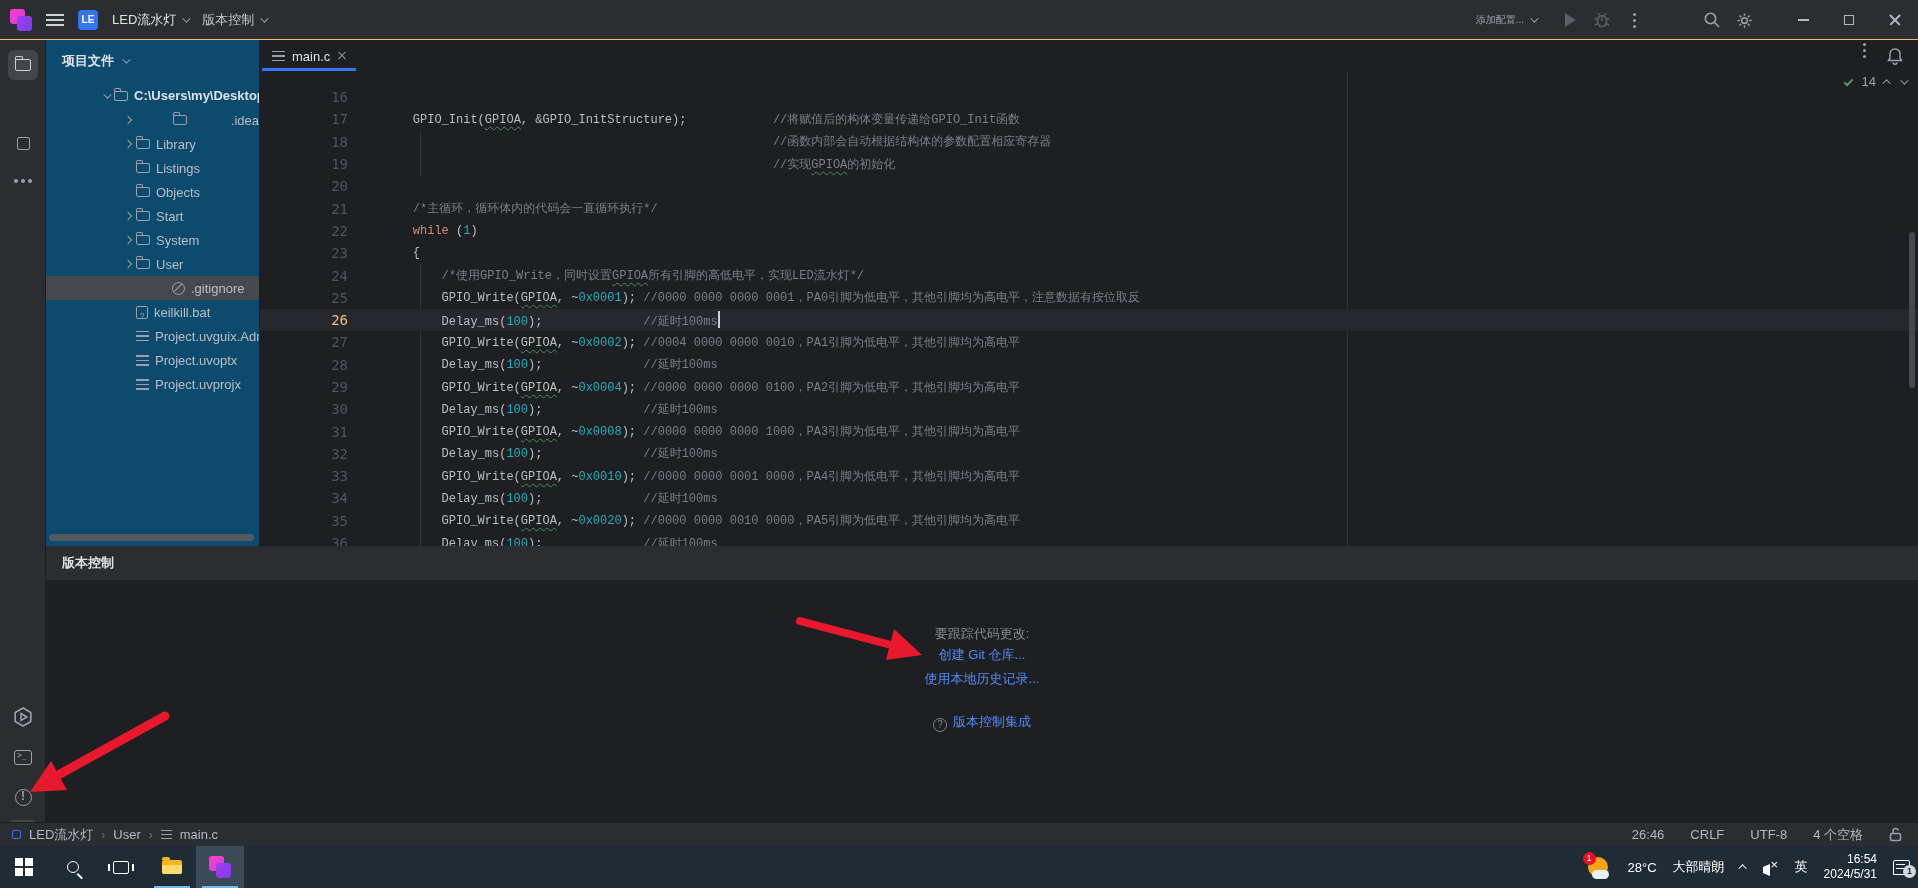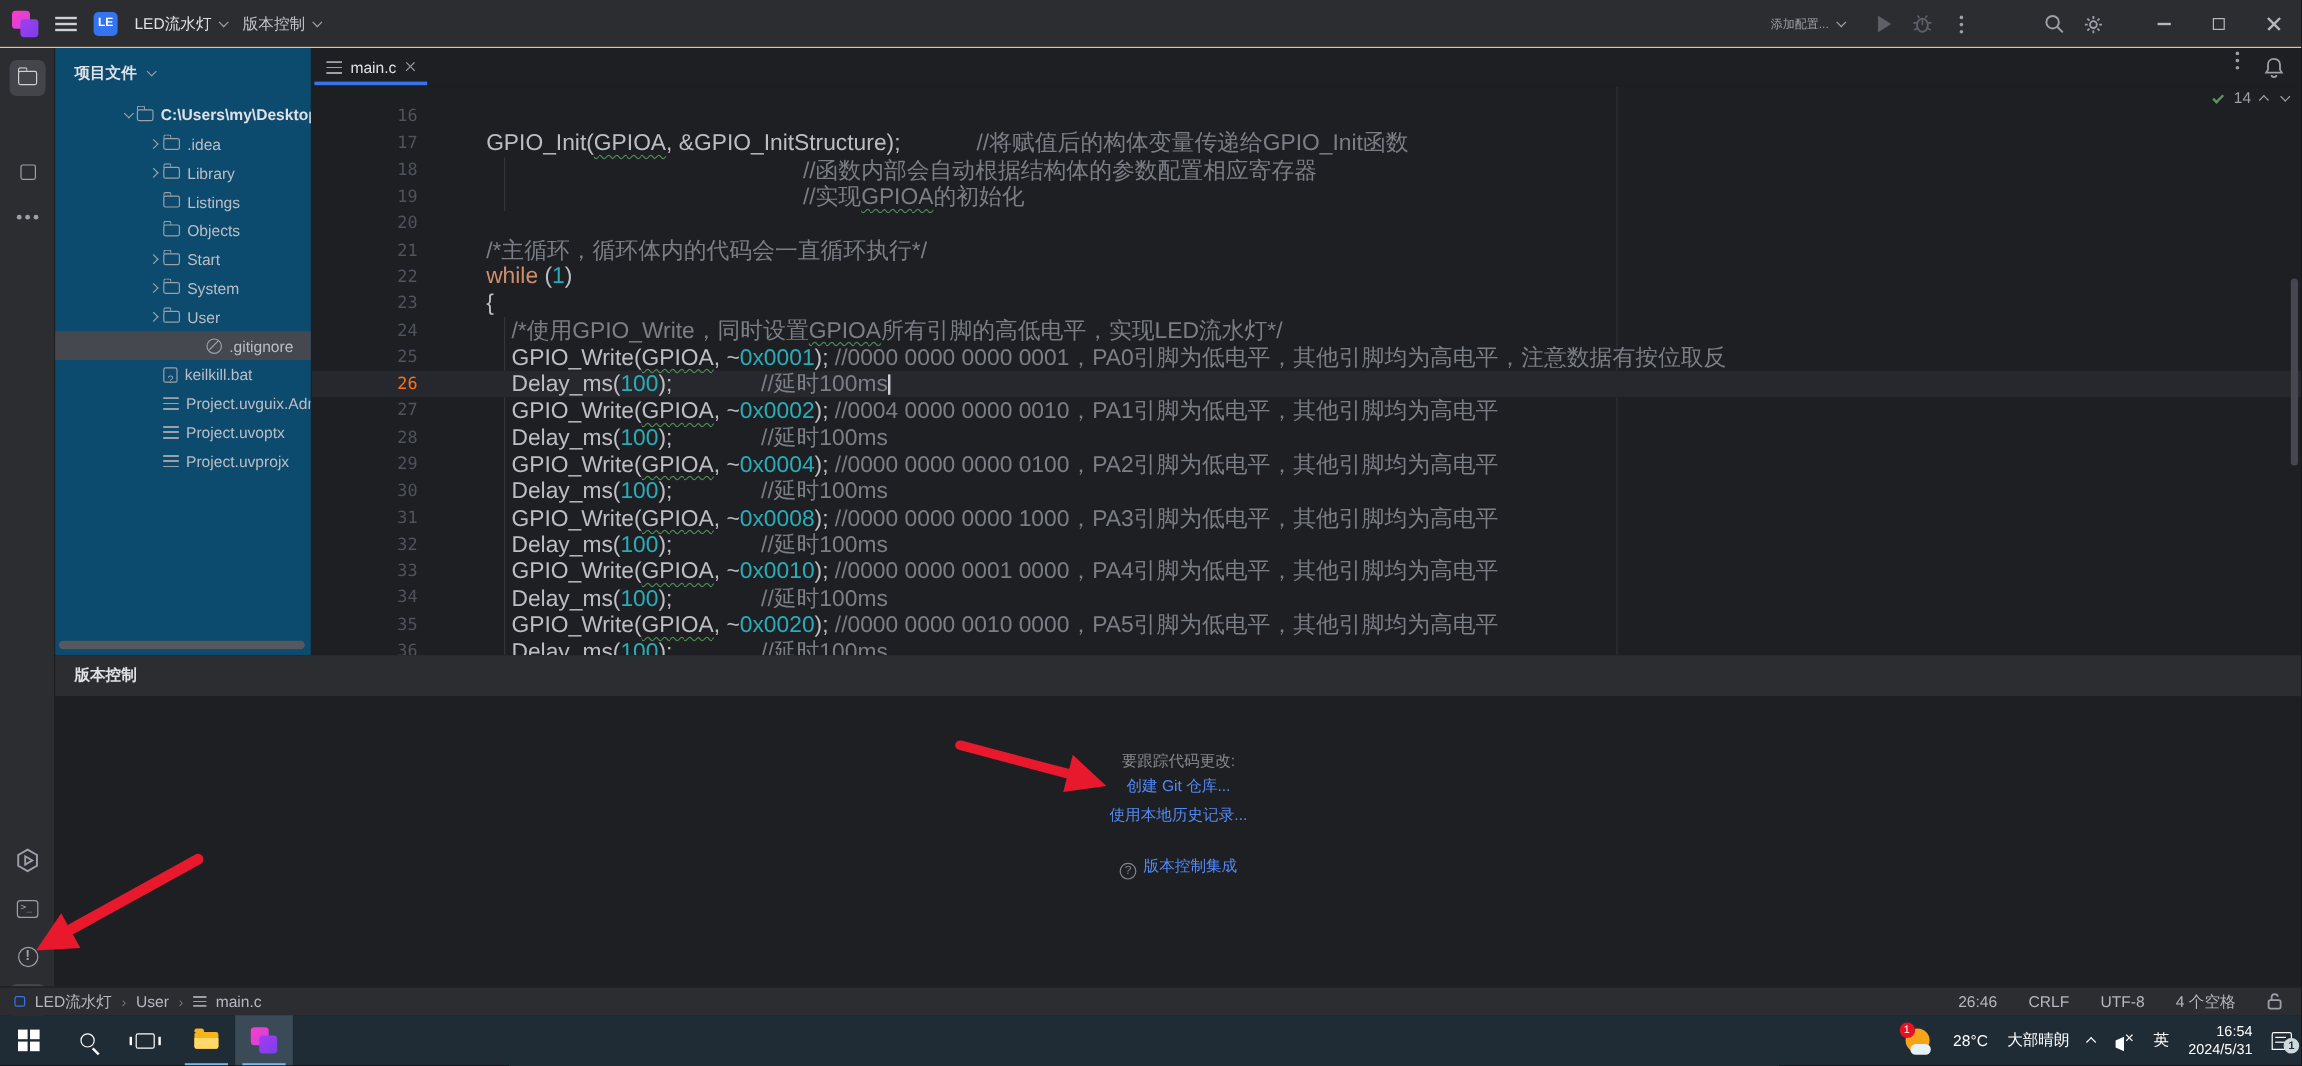--- a/index.html
+++ b/index.html
@@ -80,22 +80,22 @@
   .bell-btn { position:absolute; right:14px; top:7px; }
   .inspect { position:absolute; right:12px; top:34px; display:flex; align-items:center; gap:9px; font-size:13px; color:#9da0a8; z-index:5; }
   .check-ico { width:9px; height:5px; border-left:2px solid #57965c; border-bottom:2px solid #57965c; transform:rotate(-45deg); }
   .code-pane { position:absolute; left:0; top:32px; right:0; bottom:0; overflow:hidden; }
   .wrap-guide { position:absolute; left:1087px; top:0; bottom:0; width:1px; background:#2f3135; }
   .indent-guide { position:absolute; width:1px; background:#33353a; }
   .code-rows { position:absolute; left:0; top:14px; right:0; }
   .crow { height:22.3px; display:flex; align-items:center; }
   .crow.current { background:#26282e; }
   .gutter { flex:none; width:124px; padding-right:36px; text-align:right; font-family:"DejaVu Sans Mono",monospace; font-size:14px; color:#4e535c; }
-  .crow.current .gutter { color:#f97316; }
-  .ctext { white-space:pre; font-family:Liberation Sans, sans-serif; font-size:19px; }
+  .crow.current .gutter { color:#fdba74; }
+  .ctext { white-space:pre; font-family:Liberation Mono, monospace; font-size:12px; }
   .pl { color:#bcbec4; } .kw { color:#cf8e6d; } .num { color:#2aacb8; } .cm { color:#7a7e85; }
   .idu { color:#bcbec4; text-decoration:underline wavy #4c8a55 1px; text-underline-offset:3px; }
   .cmu { color:#7a7e85; text-decoration:underline wavy #4c8a55 1px; text-underline-offset:3px; }
   .caret { display:inline-block; width:2px; height:17px; background:#ced0d6; vertical-align:-3px; }
   .vscroll { position:absolute; right:3px; top:160px; width:6px; height:156px; background:#45484e; border-radius:3px; }
 
   
   .vcs-panel { position:absolute; left:46px; top:546px; width:1872px; height:276px; background:#1e1f22; }
   .vcs-header { height:35px; background:#2b2d30; border-bottom:1px solid #1e1f22; display:flex; align-items:center; padding-left:16px; font-size:13px; font-weight:bold; color:#dfe1e5; }
   .vcs-body { position:relative; height:241px; font-size:13px; }
@@ -245,21 +245,21 @@
       <span class="chev down"></span>
     </div>
     <div class="tree" id="tree">
         <div class="tree-row" style="padding-left: 52px;">
           <span class="chevslot">
             <span class="chev down"></span>
           </span>
           <span class="i-folder"></span>
           <span class="label bold">C:\Users\my\Desktop\LED流水灯\LED</span>
         </div>
-        <div class="tree-row" style="padding-left: 74px;">
+        <div class="tree-row" style="padding-left: 74px; justify-content: space-between;">
           <span class="chevslot">
             <span class="chev right"></span>
           </span>
           <span class="i-folder"></span>
           <span class="label">.idea</span>
         </div>
         <div class="tree-row" style="padding-left: 74px;">
           <span class="chevslot">
             <span class="chev right"></span>
           </span>

